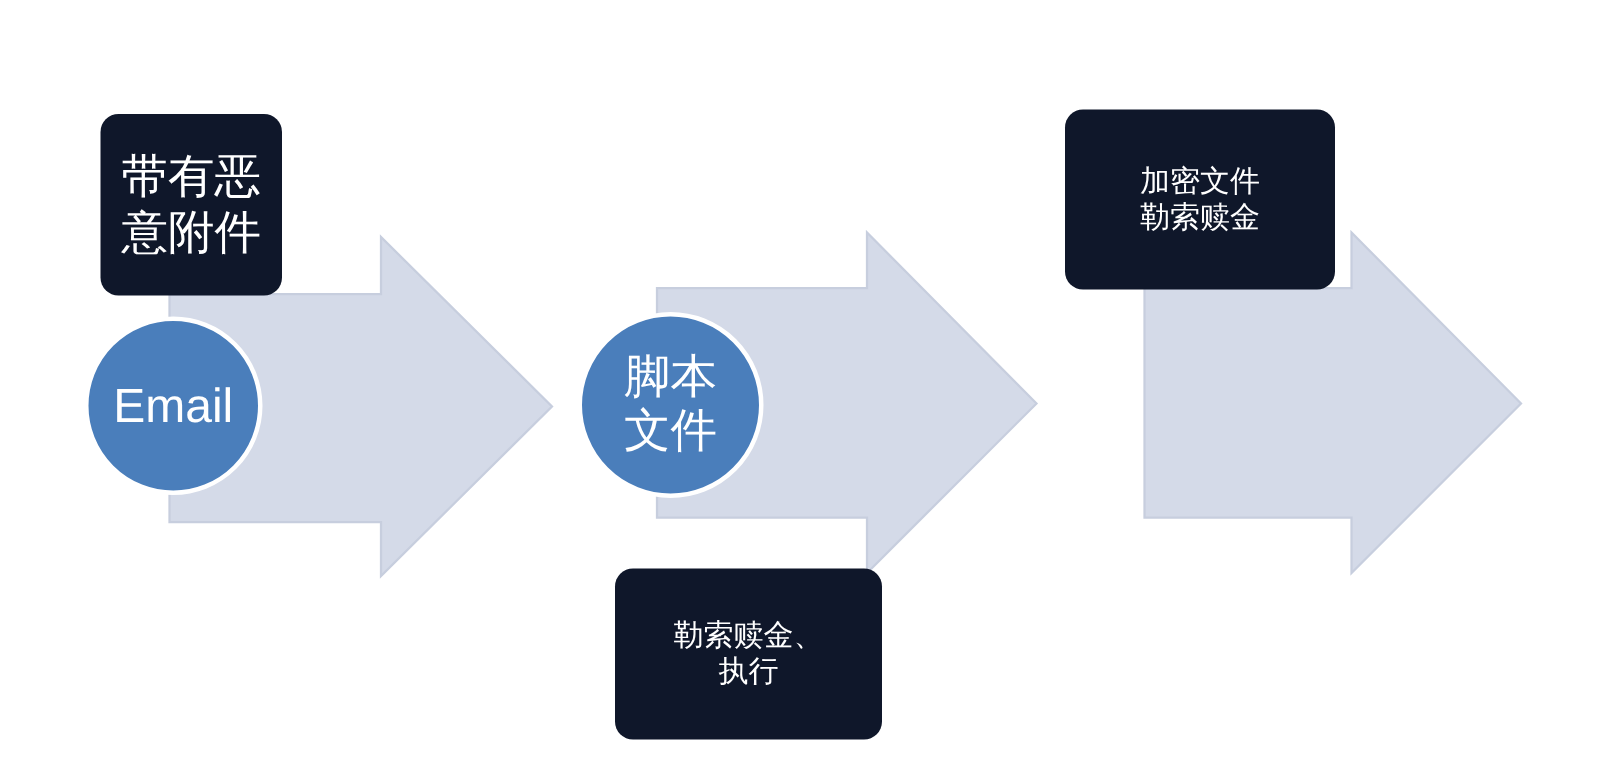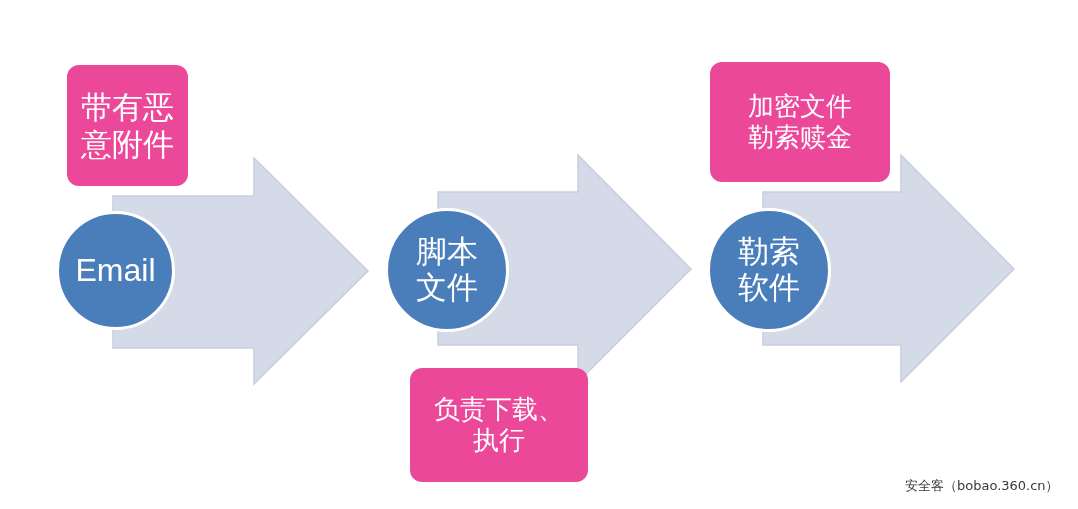--- a/index.html
+++ b/index.html
@@ -19,30 +19,31 @@
   }
   .arrow-layer {
     position: absolute;
     left: 0;
     top: 0;
     width: 1078px;
     height: 509px;
   }
   .node-box {
     position: absolute;
-    background: #ec4899;
+    background: #0f172a;
     border-radius: 12px;
     display: flex;
     align-items: center;
     justify-content: center;
     color: #ffffff;
     text-align: center;
     line-height: 1.18;
     white-space: pre-line;
     box-sizing: border-box;
+    margin-top: 11px;
   }
   .node-circle {
     position: absolute;
     background: #4a7ebb;
     border-radius: 50%;
     border: 3px solid #ffffff;
     display: flex;
     align-items: center;
     justify-content: center;
     color: #ffffff;
@@ -50,21 +51,21 @@
     line-height: 1.16;
     white-space: pre-line;
     box-sizing: border-box;
   }
   .cjk {
     font-family: "DejaVu Sans", "Liberation Sans", sans-serif;
     font-size: 31px;
   }
   .cjk-sm {
     font-family: "DejaVu Sans", "Liberation Sans", sans-serif;
-    font-size: 26px;
+    font-size: 20px;
   }
   .latin {
     font-family: "Liberation Sans", "DejaVu Sans", sans-serif;
     font-size: 32px;
   }
   
   #box-attachment  { left: 67px;  top: 65px;  width: 121px; height: 121px; }
   #box-encrypt     { left: 710px; top: 62px;  width: 180px; height: 120px; }
   #box-download    { left: 410px; top: 368px; width: 178px; height: 114px; }
 
@@ -98,24 +99,21 @@
   </svg>
 
   <div class="node-box cjk" id="box-attachment">带有恶
 意附件</div>
 
   <div class="node-circle latin" id="circle-email">Email</div>
 
   <div class="node-circle cjk" id="circle-script">脚本
 文件</div>
 
-  <div class="node-box cjk-sm" id="box-download">负责下载、
+  <div class="node-box cjk-sm" id="box-download">勒索赎金、
 执行</div>
 
   <div class="node-box cjk-sm" id="box-encrypt">加密文件
 勒索赎金</div>
 
-  <div class="node-circle cjk" id="circle-ransom">勒索
-软件</div>
 
-  <div id="watermark">安全客（bobao.360.cn）</div>
 
 </div>
 
 </body></html>

